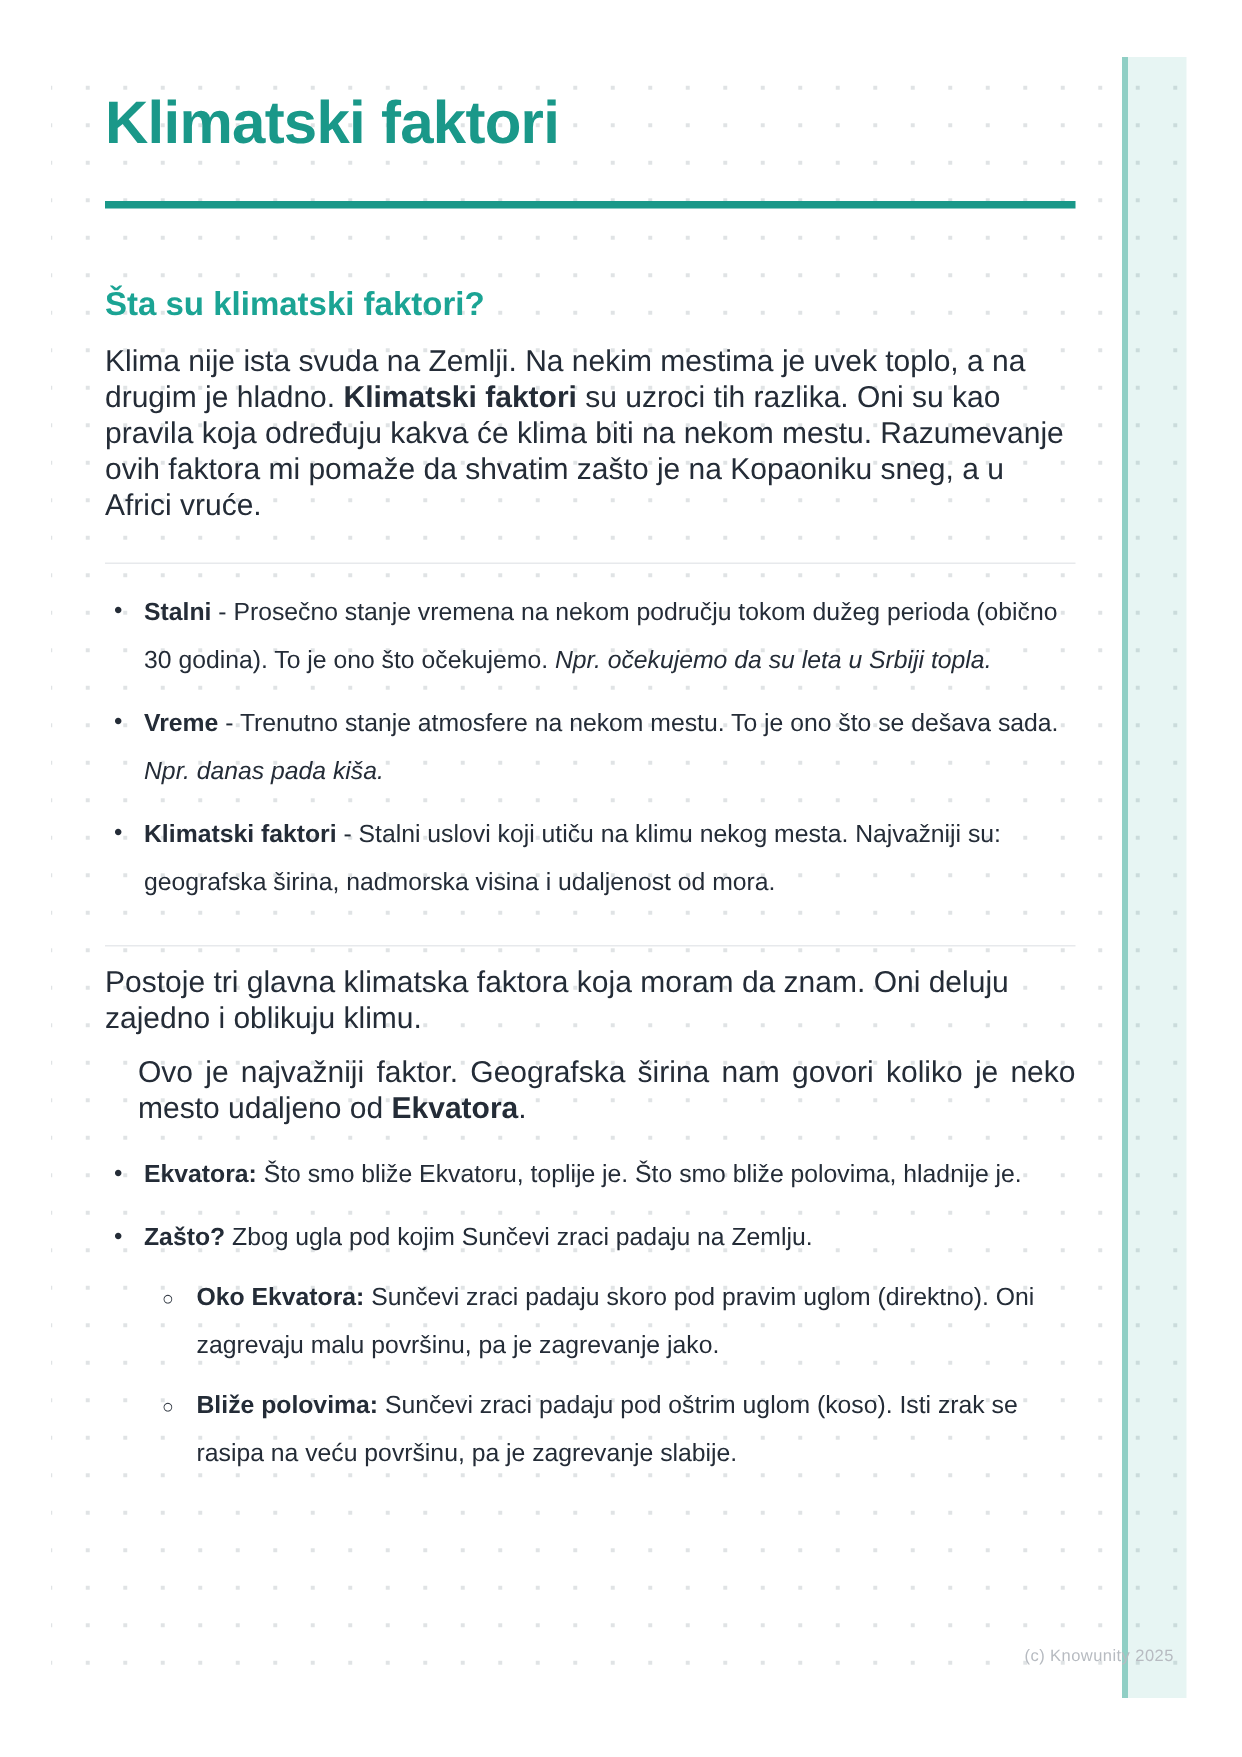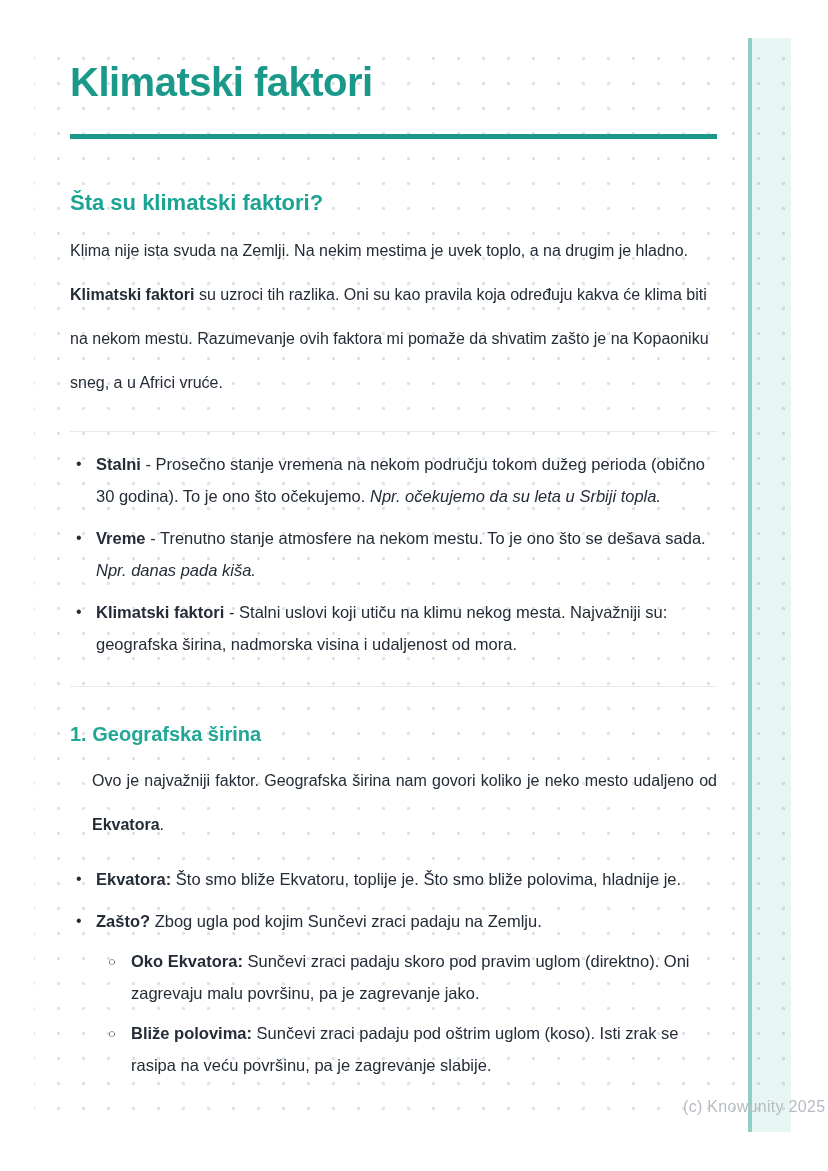--- a/index.html
+++ b/index.html
@@ -59,22 +59,22 @@
     margin: 0;
     padding-top: 34px;
     font-size: 20px;
     line-height: 26px;
     font-weight: 600;
     color: #22a796;
   }
   .para {
     margin: 0;
     padding-top: 12px;
-    font-size: 16px;
-    line-height: 44px;
+    font-size: 20px;
+    line-height: 24px;
   }
   .para.justified { text-align: justify; margin-left: 22px; }
   .divider {
     border: none;
     border-top: 1px solid #e7e9ec;
     margin: 26px 0 0 0;
   }
   .blist { padding-top: 6px; }
   .blist-item {
     position: relative;
@@ -99,21 +99,21 @@
   .sublist-item .marker {
     position: absolute;
     left: 12px; top: 1px;
     font-size: 13px;
   }
   .bold { font-weight: 700; }
   .italic { font-style: italic; }
   .footer-credit {
     position: absolute;
     left: 683px; top: 1098px;
-    font-size: 16px;
+    font-size: 11px;
     color: #b7bbc1;
     letter-spacing: 0.3px;
     white-space: nowrap;
     z-index: 3;
   }
 </style>
 </head>
 <body>
 
 <div class="dots-layer"></div>
@@ -136,22 +136,22 @@
     <div class="blist-item">
       <span class="marker">•</span><span class="bold">Vreme</span><span> - </span><span>Trenutno stanje atmosfere na nekom mestu. To je ono što se dešava sada. </span><span class="italic">Npr. danas pada kiša.</span>
     </div>
     <div class="blist-item">
       <span class="marker">•</span><span class="bold">Klimatski faktori</span><span> - </span><span>Stalni uslovi koji utiču na klimu nekog mesta. Najvažniji su: geografska širina, nadmorska visina i udaljenost od mora.</span>
     </div>
   </div>
 
   <hr class="divider">
 
+  <p class="para">Postoje tri glavna klimatska faktora koja moram da znam. Oni deluju zajedno i oblikuju klimu.</p>
 
-  <h3 class="sub-heading">1. Geografska širina</h3>
   <p class="para justified"><span>Ovo je najvažniji faktor. Geografska širina nam govori koliko je neko mesto udaljeno od </span><span class="bold">Ekvatora</span><span>.</span></p>
 
   <div class="blist">
     <div class="blist-item">
       <span class="marker">•</span><span class="bold">Ekvatora:</span><span> Što smo bliže Ekvatoru, toplije je. Što smo bliže polovima, hladnije je.</span>
     </div>
     <div class="blist-item">
       <span class="marker">•</span><span class="bold">Zašto?</span><span> Zbog ugla pod kojim Sunčevi zraci padaju na Zemlju.</span>
       <div class="sublist">
         <div class="sublist-item">

